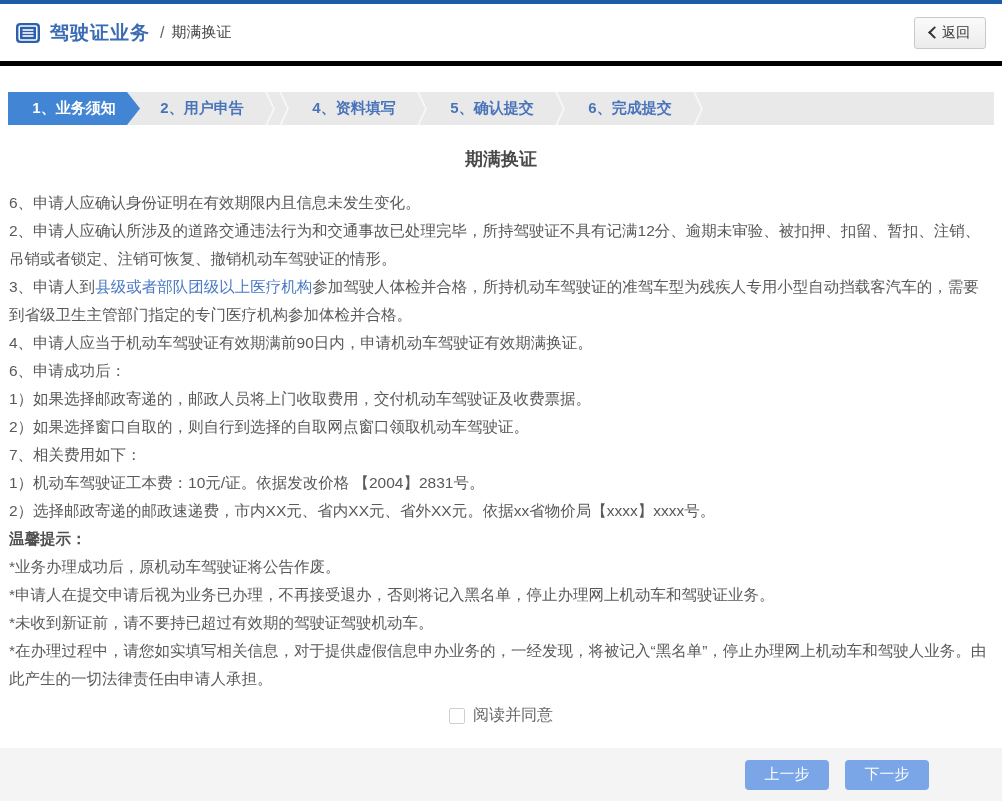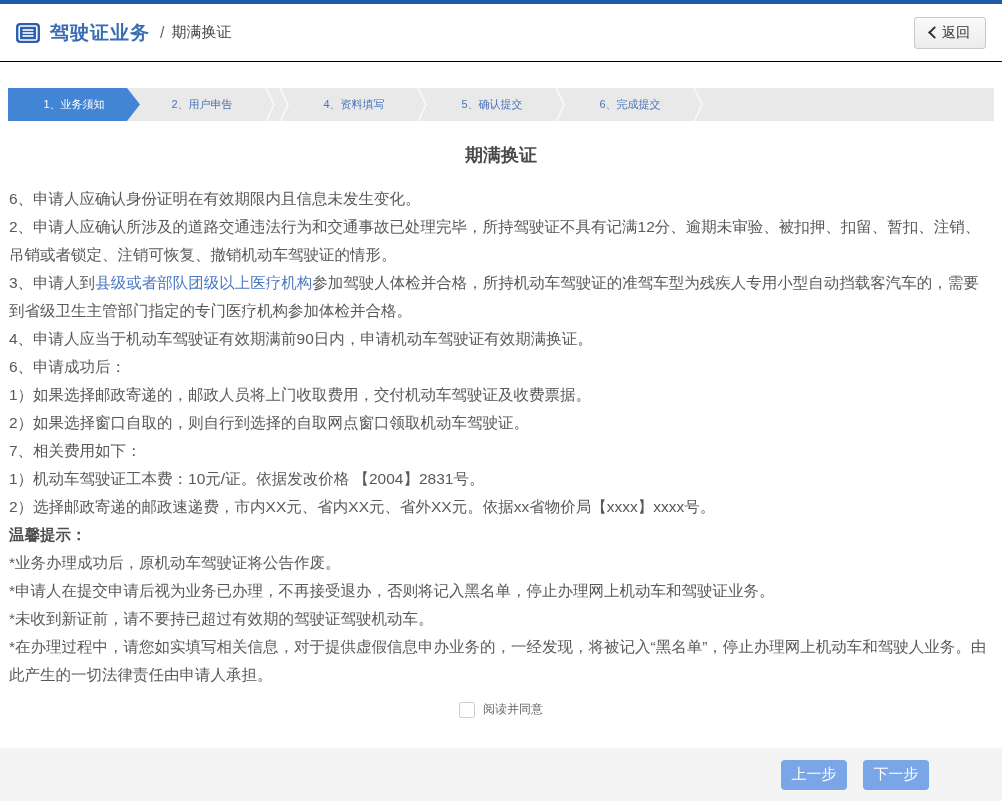--- a/index.html
+++ b/index.html
@@ -1,50 +1,50 @@
 <!DOCTYPE html>
 <html><head>
 <meta charset="utf-8">
 <style>
   html,body{margin:0;padding:0;background:#fff;}
   body{font-family:"Liberation Sans","DejaVu Sans",sans-serif;}
   .page{width:1002px;height:809px;display:flex;flex-direction:column;overflow:hidden;background:#fff;position:relative;}
   .topline{height:4px;background:#1c5ba6;flex:0 0 auto;}
   
-  .header{height:57px;display:flex;align-items:center;padding:0 16px;border-bottom:1px solid #000000;background:#fff;flex:0 0 auto;}
+  .header{height:57px;display:flex;align-items:center;padding:0 16px;border-bottom:5px solid #000000;background:#fff;flex:0 0 auto;}
   .hicon{display:inline-flex;margin-right:10px;}
   .htitle{font-size:19px;font-weight:600;color:#3a6cb4;letter-spacing:1px;}
   .hsep{font-size:16px;color:#666;margin:0 7px 0 10px;}
   .hsub{font-size:15px;color:#444;}
   .hspacer{flex:1;}
   .back-btn{display:inline-flex;align-items:center;gap:3px;padding:6px 15px;background:linear-gradient(#fafafa,#ececec);border:1px solid #c9c9c9;border-radius:3px;font-size:14px;color:#333;cursor:pointer;font-family:inherit;}
   .back-arrow{width:7px;height:7px;border-left:2px solid #333;border-bottom:2px solid #333;transform:rotate(45deg);display:inline-block;}
   
   .stepbar{margin:26px 8px 0;height:33px;background:#e9e9e9;display:flex;align-items:stretch;flex:0 0 auto;overflow:hidden;}
-  .step{display:flex;align-items:center;justify-content:center;font-size:11px;font-weight:normal;white-space:nowrap;}
+  .step{display:flex;align-items:center;justify-content:center;font-size:15px;font-weight:bold;white-space:nowrap;}
   .step.active{width:132px;background:#4285d5;color:#fff;clip-path:polygon(0 0,119px 0,132px 50%,119px 100%,0 100%);}
   .step.inactive{width:124px;color:#4a74ba;cursor:default;}
   .chev{width:14px;position:relative;}
   .chev::before,.chev::after{content:"";position:absolute;left:5px;width:0;height:50%;border-right:2px solid #f7f7f7;}
   .chev::before{top:0;transform:skewX(25deg);}
   .chev::after{bottom:0;transform:skewX(-25deg);}
   .fill{flex:1;}
   
   .content{flex:1;min-height:0;overflow:hidden;padding:0 9px;}
   .notice-title{text-align:center;font-size:18px;font-weight:bold;color:#4a4a4a;margin:22px 0 18px;}
   .line{margin:0;font-size:15.5px;line-height:28px;color:#595959;}
   .line .link{color:#4a79c4;cursor:pointer;text-align:center;}
   .line .bold{font-weight:bold;color:#4f4f4f;}
   
   .agree-row{display:flex;align-items:center;justify-content:center;gap:8px;margin-top:12px;}
   .checkbox{width:14px;height:14px;border:1px solid #cfcfcf;background:#fff;border-radius:2px;display:inline-block;cursor:pointer;}
-  .agree-label{font-size:12px;color:#666;cursor:pointer;}
+  .agree-label{font-size:16px;color:#666;cursor:pointer;}
   
   .footer-band{flex:0 0 auto;height:53px;background:#f4f4f4;display:flex;align-items:center;justify-content:flex-end;gap:16px;padding-right:73px;}
-  .nav-btn{width:66px;height:30px;background:#7aa6e8;color:#fff;border:none;border-radius:4px;font-size:15px;cursor:pointer;font-family:inherit;}
+  .nav-btn{width:84px;height:30px;background:#7aa6e8;color:#fff;border:none;border-radius:4px;font-size:15px;cursor:pointer;font-family:inherit;}
   .bottom-space{flex:0 0 auto;height:8px;background:#fff;}
 </style>
 </head>
 <body>
 
 <div class="page">
   <div class="topline"></div>
 
   <div class="header">
     <span class="hicon">

